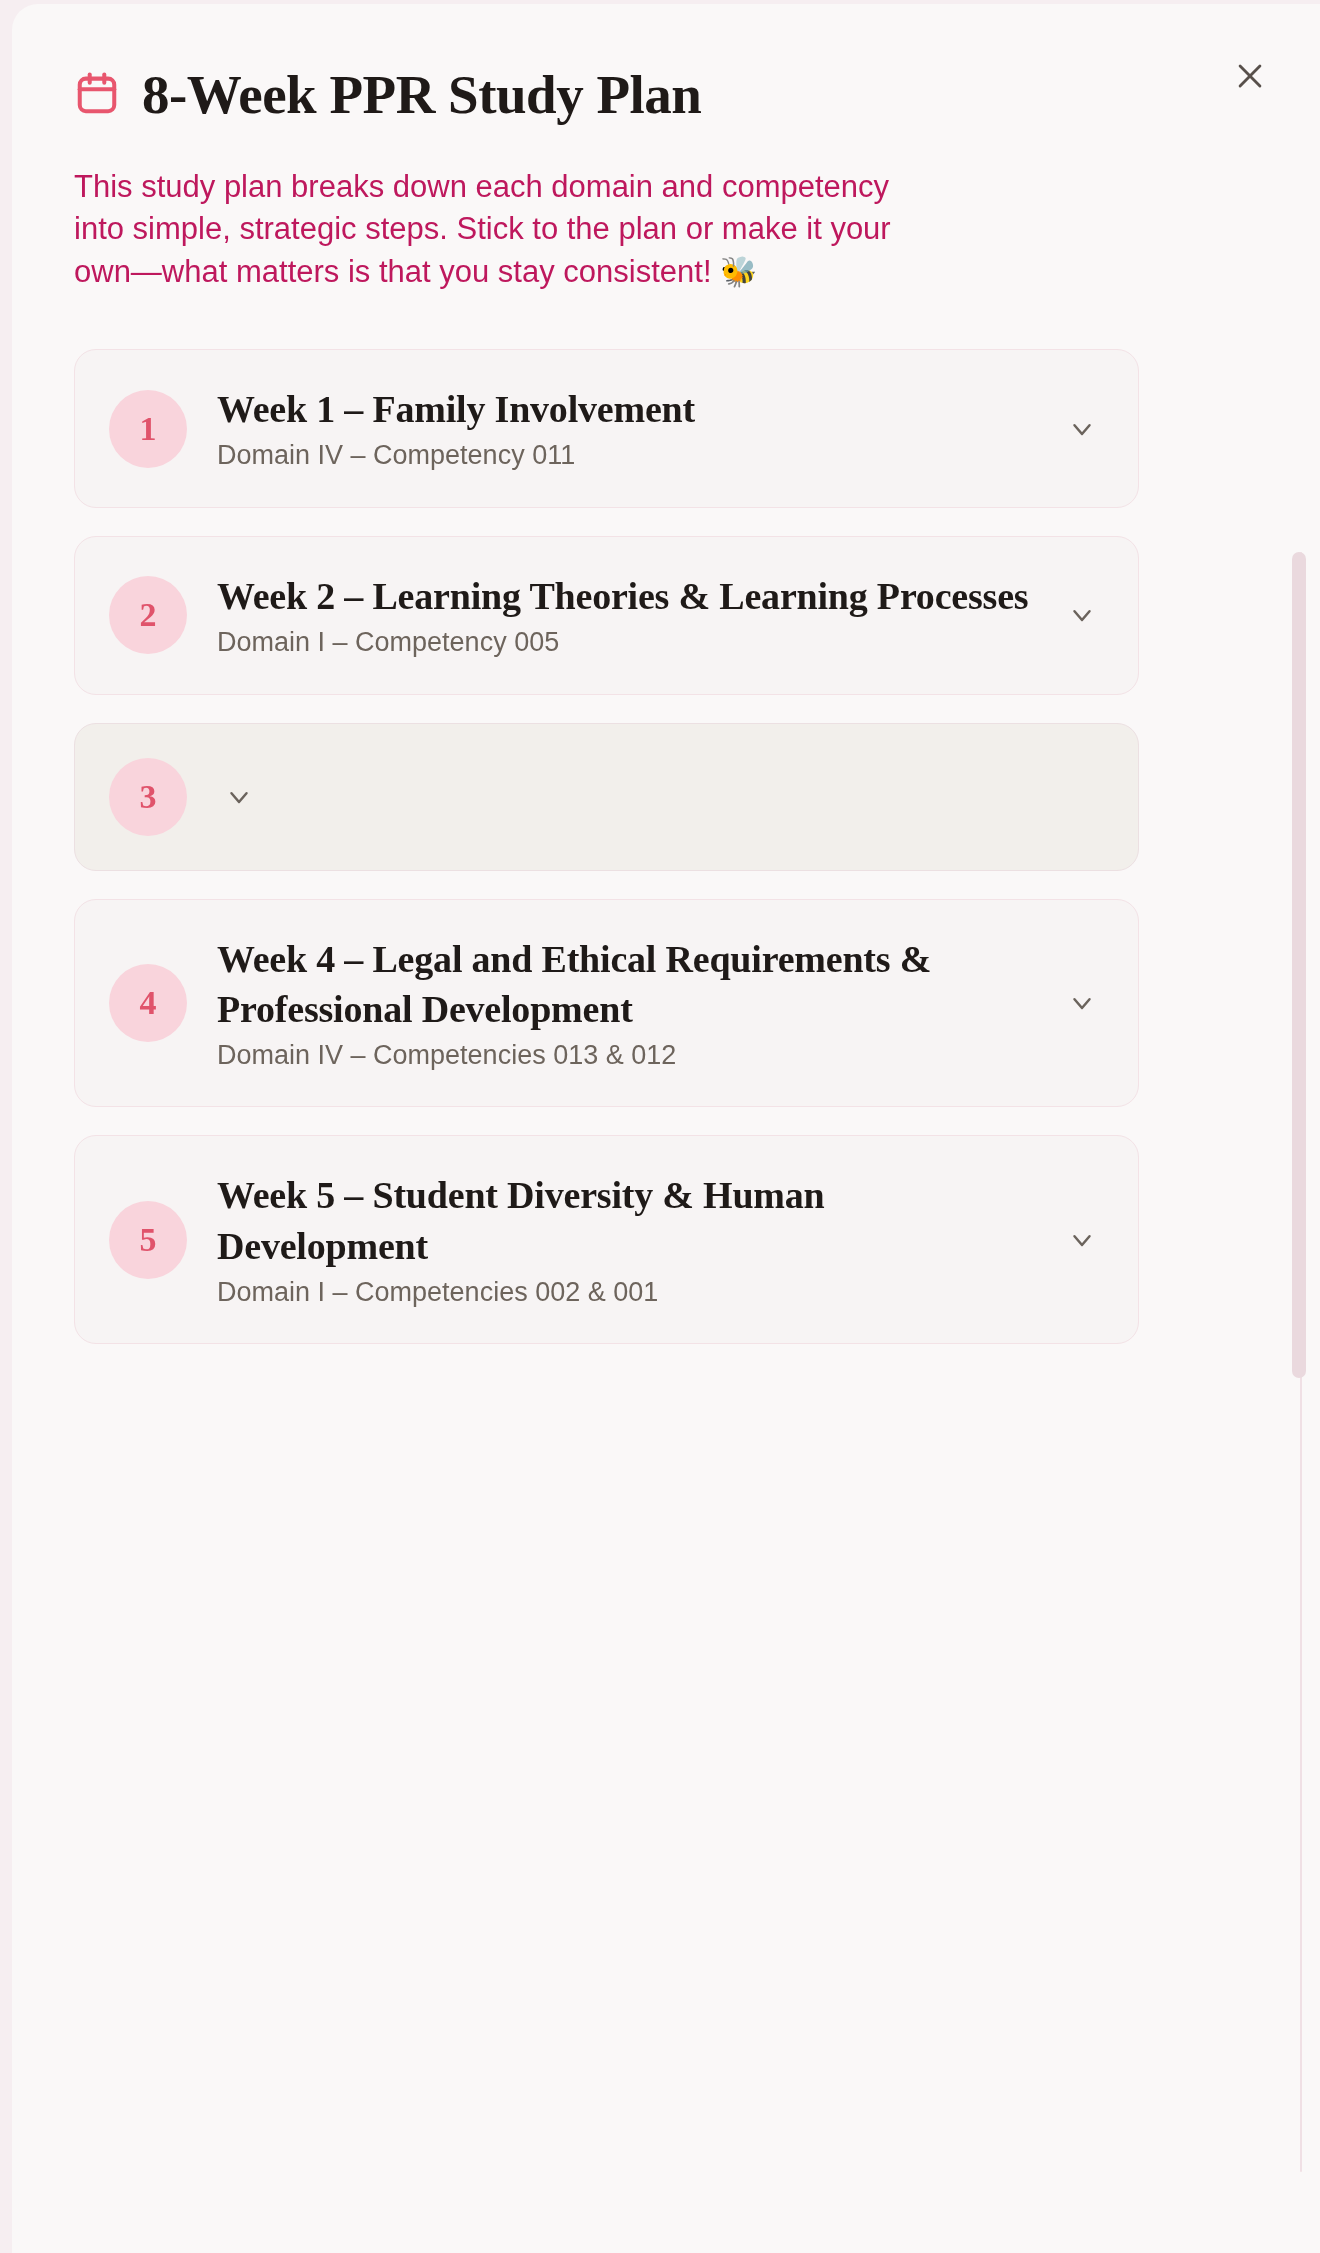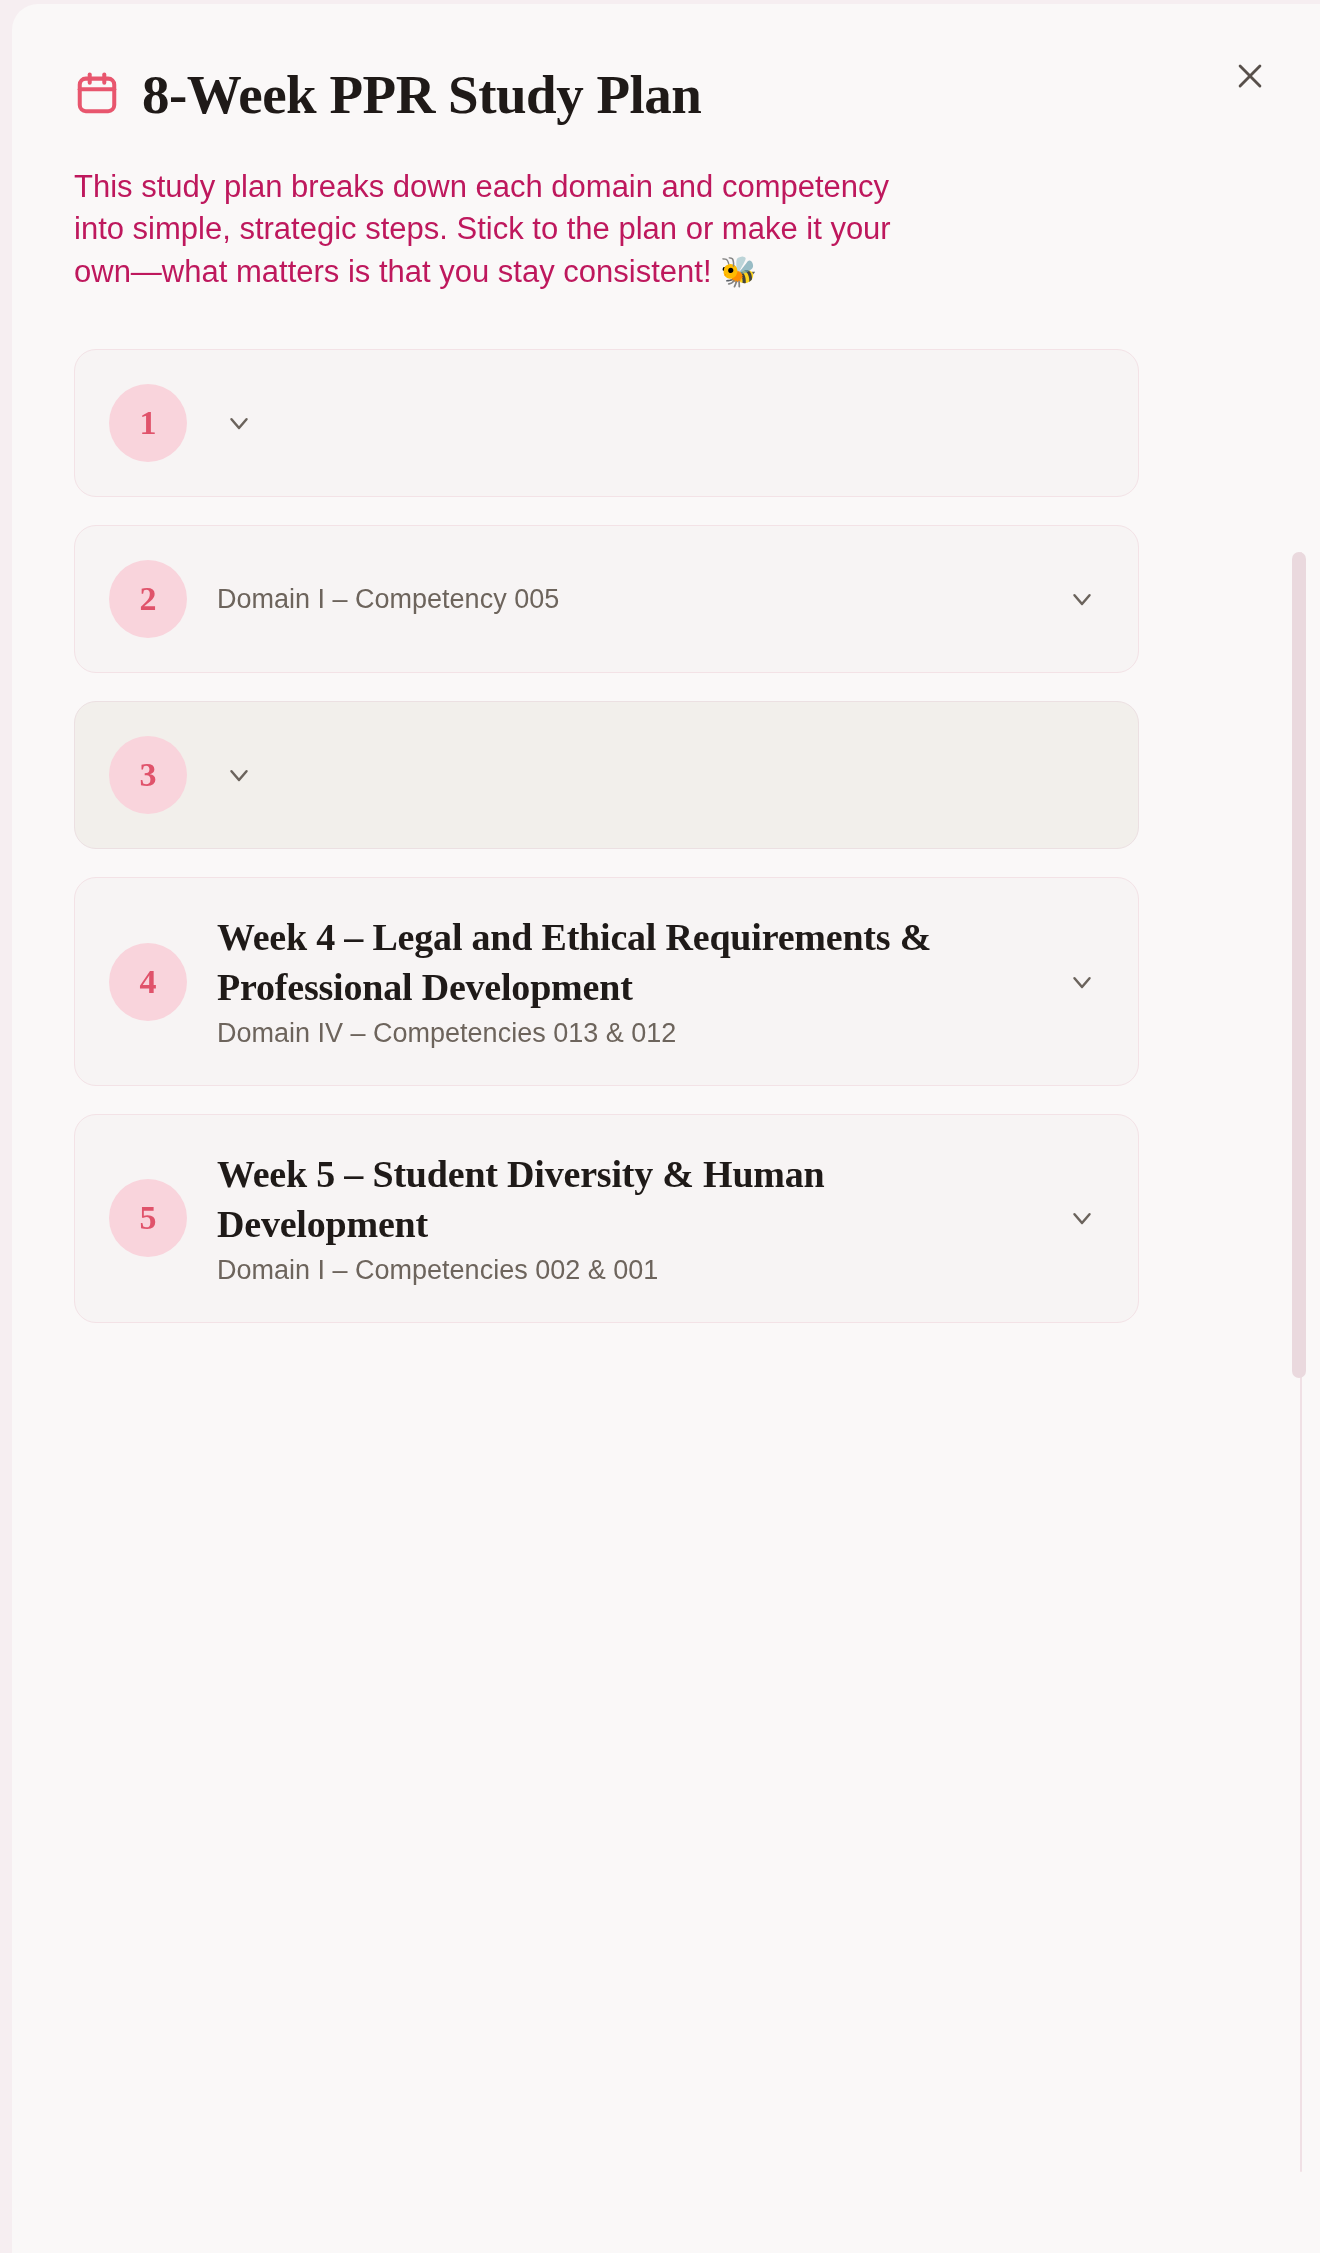--- a/index.html
+++ b/index.html
@@ -206,31 +206,36 @@
     </div>
 
     <p class="description"><span>This study plan breaks down each domain and competency into simple, strategic steps. Stick to the plan or make it your own—what matters is that you stay consistent! </span><span class="bee">🐝</span></p>
 
     <div class="accordion-scroll">
       <div class="accordion-list" id="accordion-list">
           <div class="week-card">
             <div class="badge">
               <span class="badge-num">1</span>
             </div>
+            <div class="card-text">
+              <div class="card-title">Week 1 – Family Involvement</div>
+              <div class="card-sub">Domain IV – Competency 011</div>
+            </div>
             <div class="chevron">
               <svg width="30" height="30" viewBox="0 0 24 24" fill="none" stroke="#6b635c" stroke-width="2" stroke-linecap="round" stroke-linejoin="round">
                 <polyline points="6 9 12 16 18 9"></polyline>
               </svg>
             </div>
           </div>
           <div class="week-card">
             <div class="badge">
               <span class="badge-num">2</span>
             </div>
             <div class="card-text">
+              <div class="card-title">Week 2 – Learning Theories &amp; Learning Processes</div>
               <div class="card-sub">Domain I – Competency 005</div>
             </div>
             <div class="chevron">
               <svg width="30" height="30" viewBox="0 0 24 24" fill="none" stroke="#6b635c" stroke-width="2" stroke-linecap="round" stroke-linejoin="round">
                 <polyline points="6 9 12 16 18 9"></polyline>
               </svg>
             </div>
           </div>
           <div class="week-card hovered">
             <div class="badge">

